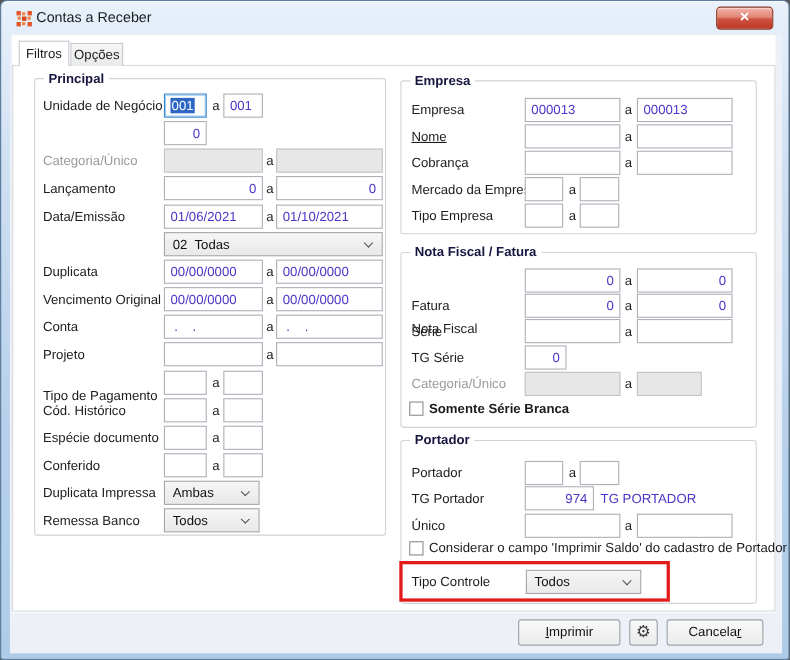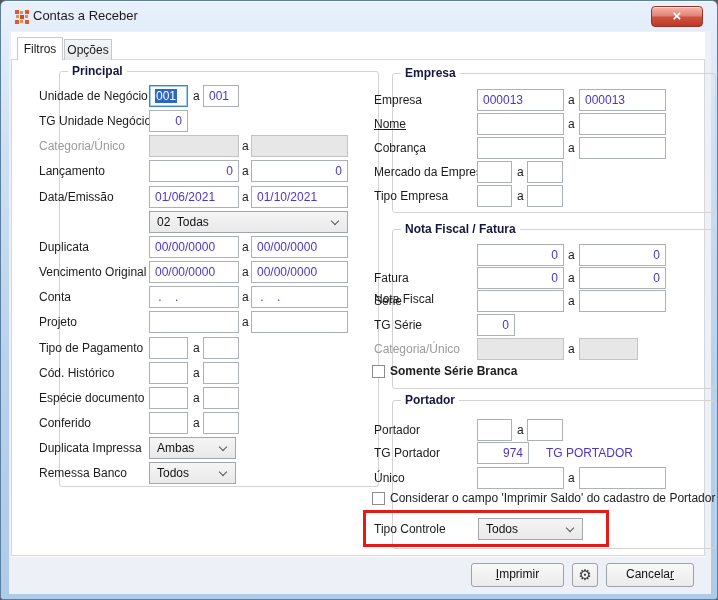--- a/index.html
+++ b/index.html
@@ -16,21 +16,21 @@
   .app-icon{position:absolute;left:13px;top:8px;width:16px;height:16px;}
   .closebtn{position:absolute;top:5px;right:14px;width:52px;height:21px;border-radius:4px;
     background:linear-gradient(180deg,#f6b6ad 0%,#e08576 45%,#ce5140 55%,#bd3a26 100%);
     border:1px solid #8f3527;color:#fff;text-align:center;line-height:18px;font-size:15px;font-weight:bold;
     box-shadow:inset 0 1px 0 rgba(255,255,255,.55);cursor:default;}
   
   .tab{position:absolute;text-align:center;color:#1b1b1b;}
   .tab-active{left:16px;top:36px;width:46px;height:23px;background:#fff;border:1px solid #c6cacf;border-bottom:none;line-height:22px;z-index:3;}
   .tab-inactive{left:63px;top:38px;width:48px;height:21px;background:linear-gradient(#f5f6f7,#e7e9eb);border:1px solid #c6cacf;border-bottom:none;line-height:20px;z-index:2;}
   
-  .gbox{position:absolute;border:1px solid #d3d3d3;border-radius:3px;margin-left:28px;}
+  .gbox{position:absolute;border:1px solid #d3d3d3;border-radius:3px;}
   .gtitle{position:absolute;top:-8px;left:8px;background:#fff;padding:0 4px;font-weight:bold;color:#161640;white-space:nowrap;}
   
   .lbl{position:absolute;line-height:22px;color:#1c1c1c;white-space:nowrap;}
   .lbl.dis{color:#9b9b9b;}
   .fld{position:absolute;height:22px;background:#fff;border:1px solid #acb1b8;padding:1px 5px 0 5px;
     line-height:19px;color:#4a35c8;white-space:pre;overflow:hidden;}
   .fld.ra{text-align:right;}
   .fld.dis{background:#e7e7e7;border-color:#c3c3c3;}
   .fld.foc{border:1px solid #3c87cf;box-shadow:0 0 0 1px #9fcbee inset;}
   .sel{background:#2e66c5;color:#fff;padding:0 1px;}
@@ -91,21 +91,20 @@
   </div>
   <div class="gbox" style="left:363px;top:399px;width:324px;height:149px;">
     <span class="gtitle">Portador</span>
   </div>
 
   <span class="lbl" style="left:38px;top:84px;">Unidade de Negócio</span>
   <div class="fld foc" style="left:148px;top:84px;width:39px;"><span class="sel">001</span></div>
   <span class="sep" style="left:192px;top:84px;">a</span>
   <div class="fld" style="left:202px;top:84px;width:36px;">001</div>
 
-  <span class="lbl" style="left:38px;top:109px;">TG Unidade Negócio</span>
   <div class="fld ra" style="left:148px;top:109px;width:39px;">0</div>
 
   <span class="lbl dis" style="left:38px;top:134px;">Categoria/Único</span>
   <div class="fld dis" style="left:148px;top:134px;width:90px;"></div>
   <span class="sep" style="left:241px;top:134px;">a</span>
   <div class="fld dis" style="left:250px;top:134px;width:97px;"></div>
 
   <span class="lbl" style="left:38px;top:159px;">Lançamento</span>
   <div class="fld ra" style="left:148px;top:159px;width:90px;">0</div>
   <span class="sep" style="left:241px;top:159px;">a</span>
@@ -131,21 +130,21 @@
   <span class="lbl" style="left:38px;top:285px;">Conta</span>
   <div class="fld" style="left:148px;top:285px;width:90px;"> .    . </div>
   <span class="sep" style="left:241px;top:285px;">a</span>
   <div class="fld" style="left:250px;top:285px;width:97px;"> .    . </div>
 
   <span class="lbl" style="left:38px;top:310px;">Projeto</span>
   <div class="fld" style="left:148px;top:310px;width:90px;"></div>
   <span class="sep" style="left:241px;top:310px;">a</span>
   <div class="fld" style="left:250px;top:310px;width:97px;"></div>
 
-  <span class="lbl" style="left:38px;top:336px;">Tipo de Pagamento</span>
+  <span class="lbl" style="left:38px;top:348px;">Tipo de Pagamento</span>
   <div class="fld" style="left:148px;top:336px;width:39px;"></div>
   <span class="sep" style="left:192px;top:336px;">a</span>
   <div class="fld" style="left:202px;top:336px;width:36px;"></div>
 
   <span class="lbl" style="left:38px;top:361px;">Cód. Histórico</span>
   <div class="fld" style="left:148px;top:361px;width:39px;"></div>
   <span class="sep" style="left:192px;top:361px;">a</span>
   <div class="fld" style="left:202px;top:361px;width:36px;"></div>
 
   <span class="lbl" style="left:38px;top:386px;">Espécie documento</span>
@@ -216,21 +215,21 @@
     <span class="cbbox"></span>
     <span class="cblabel">Somente Série Branca</span>
   </div>
 
   <span class="lbl" style="left:373px;top:418px;">Portador</span>
   <div class="fld" style="left:476px;top:418px;width:35px;"></div>
   <span class="sep" style="left:516px;top:418px;">a</span>
   <div class="fld" style="left:526px;top:418px;width:36px;"></div>
 
   <span class="lbl" style="left:373px;top:441px;">TG Portador</span>
-  <div class="fld ra" style="left:476px;top:441px;width:52px;">974</div>
+  <div class="fld ra" style="left:476px;top:441px;width:63px;">974</div>
   <span class="lbl" style="left:545px;top:441px;color:#4a35c8;">TG PORTADOR</span>
 
   <span class="lbl" style="left:373px;top:466px;">Único</span>
   <div class="fld" style="left:476px;top:466px;width:87px;"></div>
   <span class="sep" style="left:567px;top:466px;">a</span>
   <div class="fld" style="left:578px;top:466px;width:87px;"></div>
 
   <div class="cb" style="left:371px;top:489px;">
     <span class="cbbox"></span>
     <span class="cblabel">Considerar o campo 'Imprimir Saldo' do cadastro de Portador</span>

